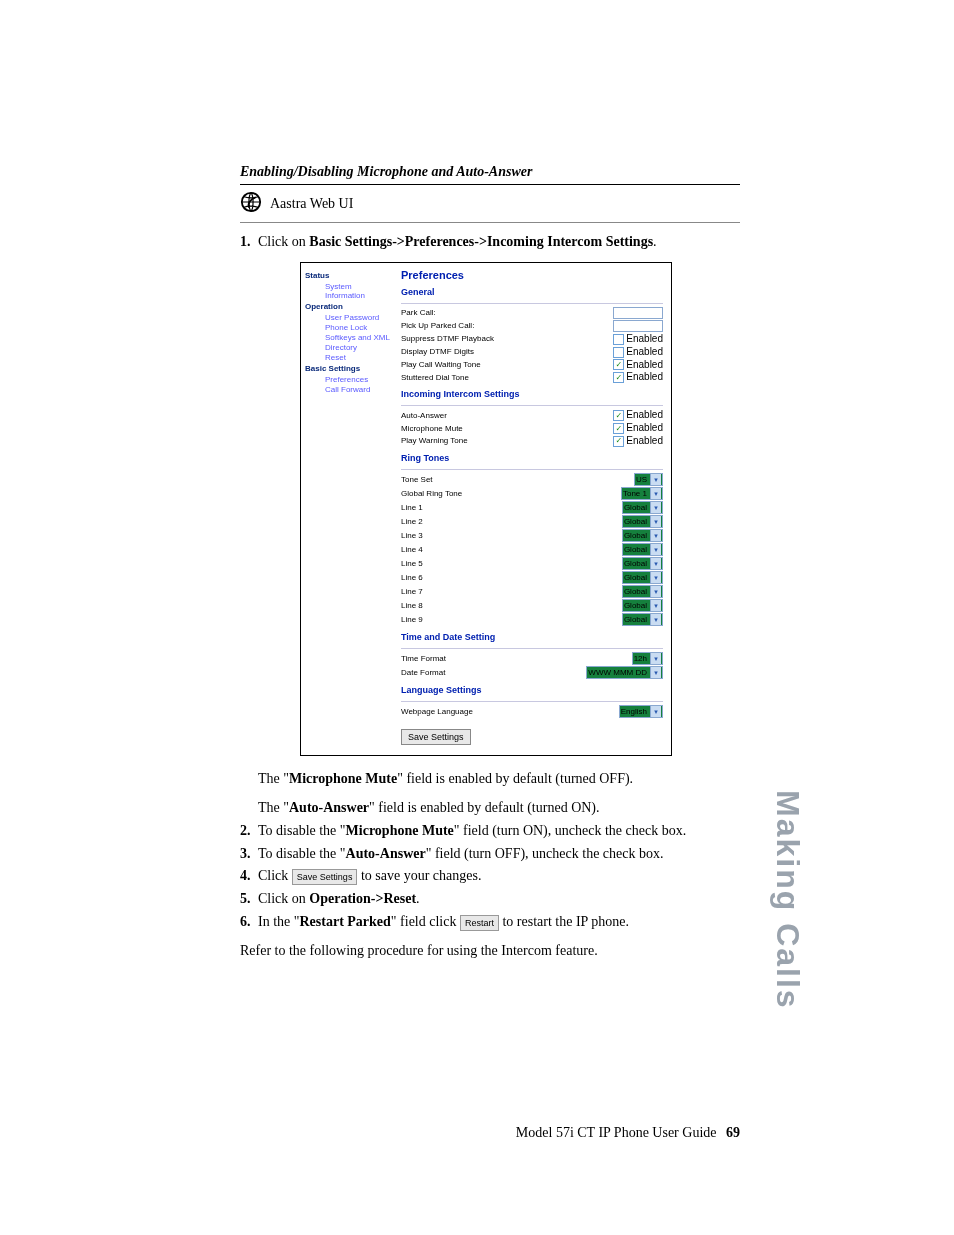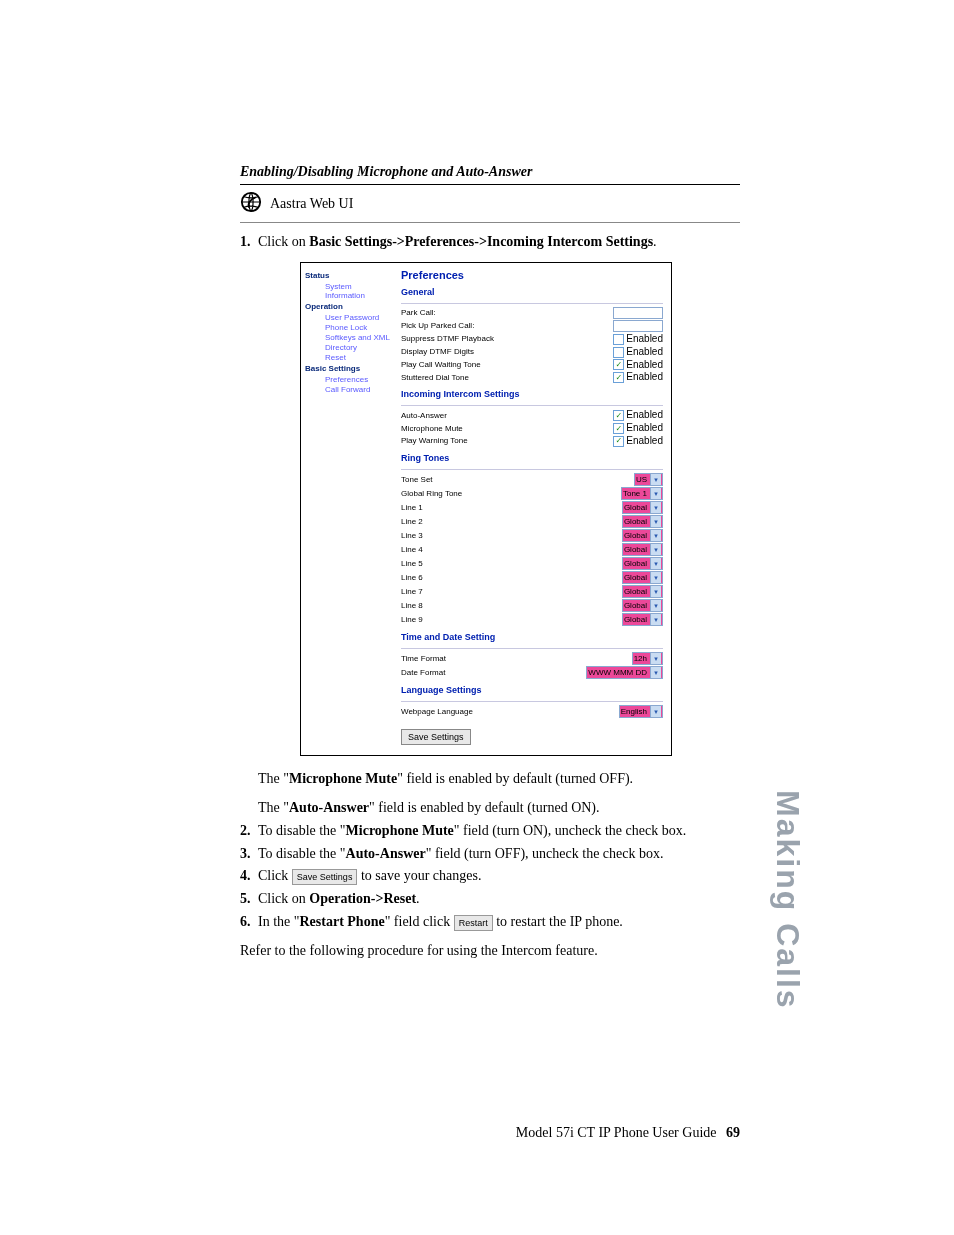--- a/index.html
+++ b/index.html
@@ -149,21 +149,21 @@
     height: 10px;
     display: inline-block;
   }
   .sel {
     border: 1px solid #8aa8d0;
     display: inline-flex;
     align-items: center;
     font-size: 8px;
     padding: 0 1px;
     height: 11px;
-    background: #ec4899;
+    background: #15803d;
   }
   .sel .arrow {
     background: #c9dcf2;
     border-left: 1px solid #8aa8d0;
     width: 10px;
     text-align: center;
     margin-left: 3px;
     color: #2a5ab0;
     font-size: 7px;
     line-height: 11px;
@@ -407,21 +407,21 @@
     <li>
       <span class="num">4.</span>
       <span>Click </span><span class="inline-btn">Save Settings</span><span> to save your changes.</span>
     </li>
     <li>
       <span class="num">5.</span>
       <span>Click on </span><span class="bold">Operation-&gt;Reset</span><span>.</span>
     </li>
     <li>
       <span class="num">6.</span>
-      <span>In the "</span><span class="bold">Restart Phone</span><span>" field click </span><span class="inline-btn">Restart</span><span> to restart the IP phone.</span>
+      <span>In the "</span><span class="bold">Restart Parked</span><span>" field click </span><span class="inline-btn">Restart</span><span> to restart the IP phone.</span>
     </li>
   </ol>
 
   <p class="body-text">Refer to the following procedure for using the Intercom feature.</p>
 </div>
 
 <div class="side-tab">Making Calls</div>
 
 <div class="footer">
   <span>Model 57i CT IP Phone User Guide</span>

